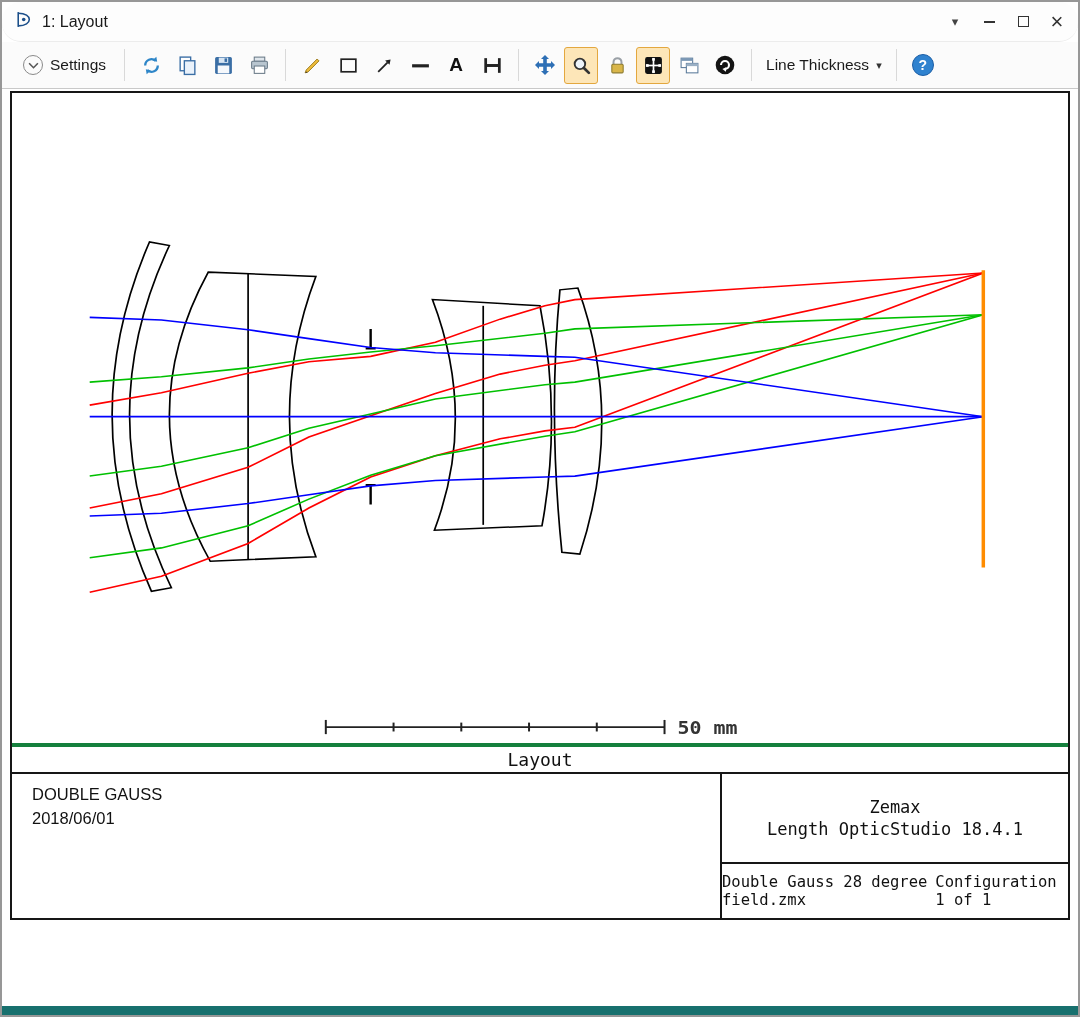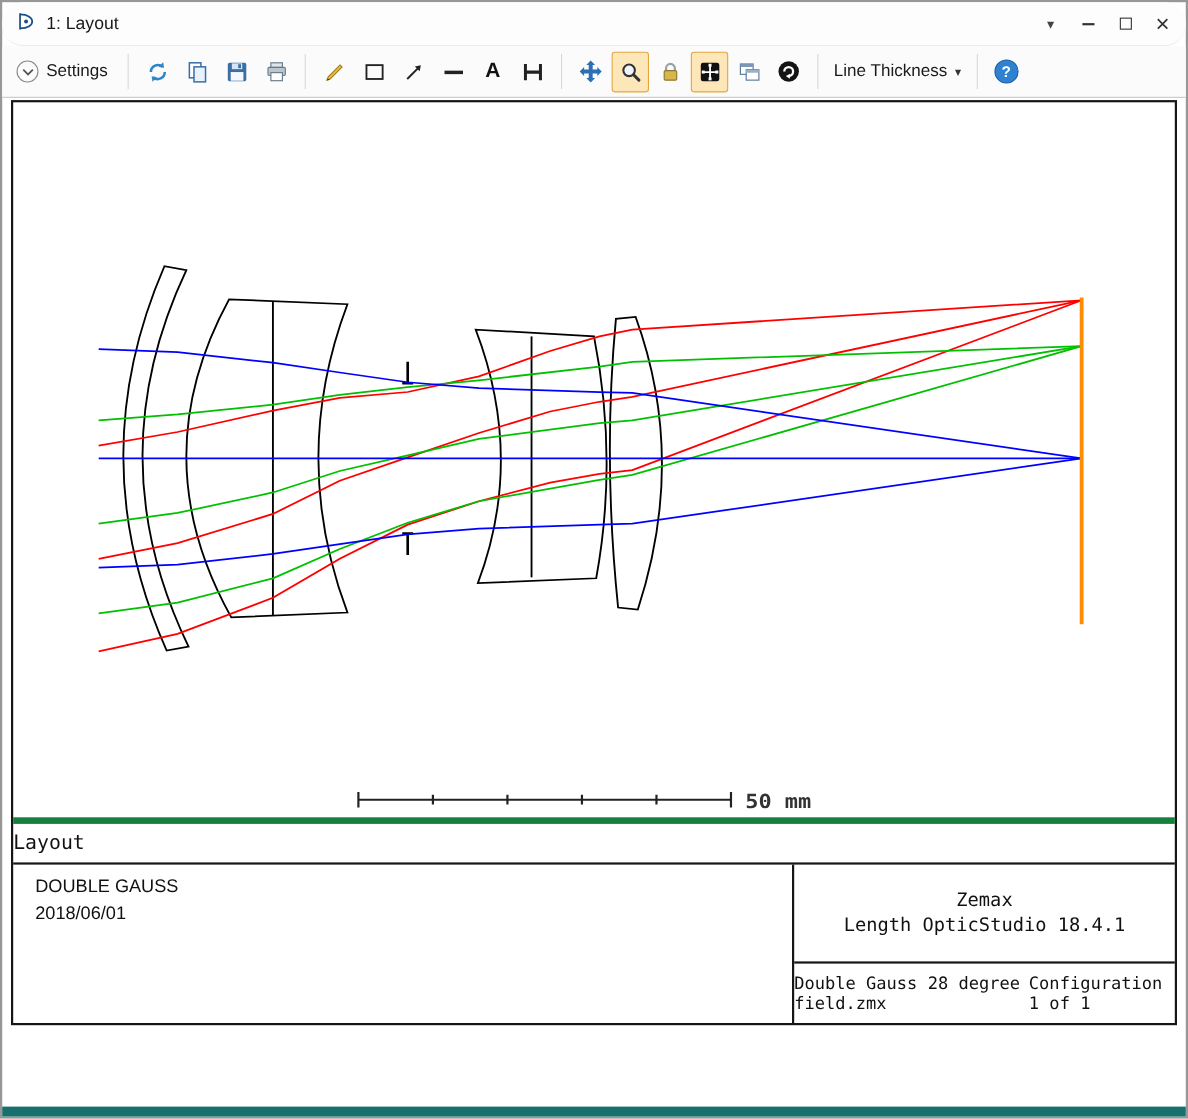--- a/index.html
+++ b/index.html
@@ -10,37 +10,37 @@
   .titlebar { height: 40px; display: flex; align-items: center; padding: 0 4px 0 12px; background: #fdfdfd; border-bottom: 1px solid #ececec; flex: 0 0 auto; border-radius: 19px; }
   .titlebar .title { font-size: 16px; color: #1a1a1a; margin-left: 9px; }
   .win-controls { margin-left: auto; display: flex; align-items: center; }
   .win-btn { width: 34px; height: 34px; display: flex; align-items: center; justify-content: center; color: #333; cursor: default; }
   .win-btn.caret { font-size: 13px; color: #444; }
   .min-glyph { display: inline-block; width: 11px; border-bottom: 2px solid #333; height: 2px; }
   .max-glyph { display: inline-block; width: 11px; height: 11px; border: 1.6px solid #333; }
   .close-glyph { font-size: 22px; line-height: 20px; }
 
   
-  .toolbar { height: 47px; display: flex; align-items: center; padding: 0 4px; background: #fbfbfb; border-bottom: 1px solid #c9c9c9; flex: 0 0 auto; gap: 2px; }
+  .toolbar { height: 47px; display: flex; align-items: center; padding: 0 12px; background: #fbfbfb; border-bottom: 1px solid #c9c9c9; flex: 0 0 auto; gap: 2px; }
   .sep { width: 1px; height: 32px; background: #d9d9d9; margin: 0 7px; flex: 0 0 auto; }
   .tb { display: flex; align-items: center; justify-content: center; min-width: 34px; height: 37px; border: 1px solid transparent; background: none; padding: 0 4px; border-radius: 3px; font-family: "Liberation Sans", sans-serif; }
   .tb.active { background: #fde6b8; border-color: #e3a73e; }
   .tb .icon { display: inline-flex; align-items: center; justify-content: center; }
   .tb-label { font-size: 15.5px; color: #1a1a1a; }
   .settings { gap: 7px; padding: 0 8px; }
   .chev-circle { width: 20px; height: 20px; border: 1.6px solid #8a8a8a; border-radius: 50%; display: inline-flex; align-items: center; justify-content: center; }
   .letterA { font-size: 19px; font-weight: bold; color: #111; }
   .dd-caret { font-size: 11px; color: #333; margin-left: 7px; }
   .help-circle { width: 22px; height: 22px; border-radius: 50%; background: #2f82cf; border: 1px solid #1d5fa6; color: #fff; font-weight: bold; font-size: 14px; display: inline-flex; align-items: center; justify-content: center; }
 
   
   .plot { margin: 2px 8px 0 8px; border: 2px solid #161616; flex: 0 0 auto; background: #fff; }
   .canvas { height: 650px; position: relative; font-weight: bold; }
   .canvas svg { display: block; width: 100%; height: 100%; }
-  .caption-bar { border-top: 6px solid #15803d; height: 41px; display: flex; align-items: center; justify-content: flex-start; }
+  .caption-bar { border-top: 4px solid #15803d; height: 29px; display: flex; align-items: center; justify-content: center; }
   .caption-text { font-family: "DejaVu Sans Mono", monospace; font-size: 18px; color: #111; }
   .info { border-top: 2px solid #161616; display: flex; height: 146px; }
   .info-left { flex: 0 0 708px; padding: 8px 0 0 20px; }
   .info-left div { font-family: Liberation Sans, sans-serif; font-size: 16.5px; color: #111; line-height: 24px; white-space: pre; }
   .info-right { flex: 1; border-left: 2px solid #161616; display: flex; flex-direction: column; }
   .info-rt { flex: 1.62; display: flex; flex-direction: column; align-items: center; justify-content: center; gap: 2px; }
   .info-rt div { font-family: "DejaVu Sans Mono", monospace; font-size: 17px; color: #111; }
   .info-rb { flex: 1; border-top: 2px solid #161616; display: flex; align-items: center; justify-content: center; gap: 1px; }
   .info-rb div { font-family: "DejaVu Sans Mono", monospace; font-size: 15.5px; color: #111; }
 

